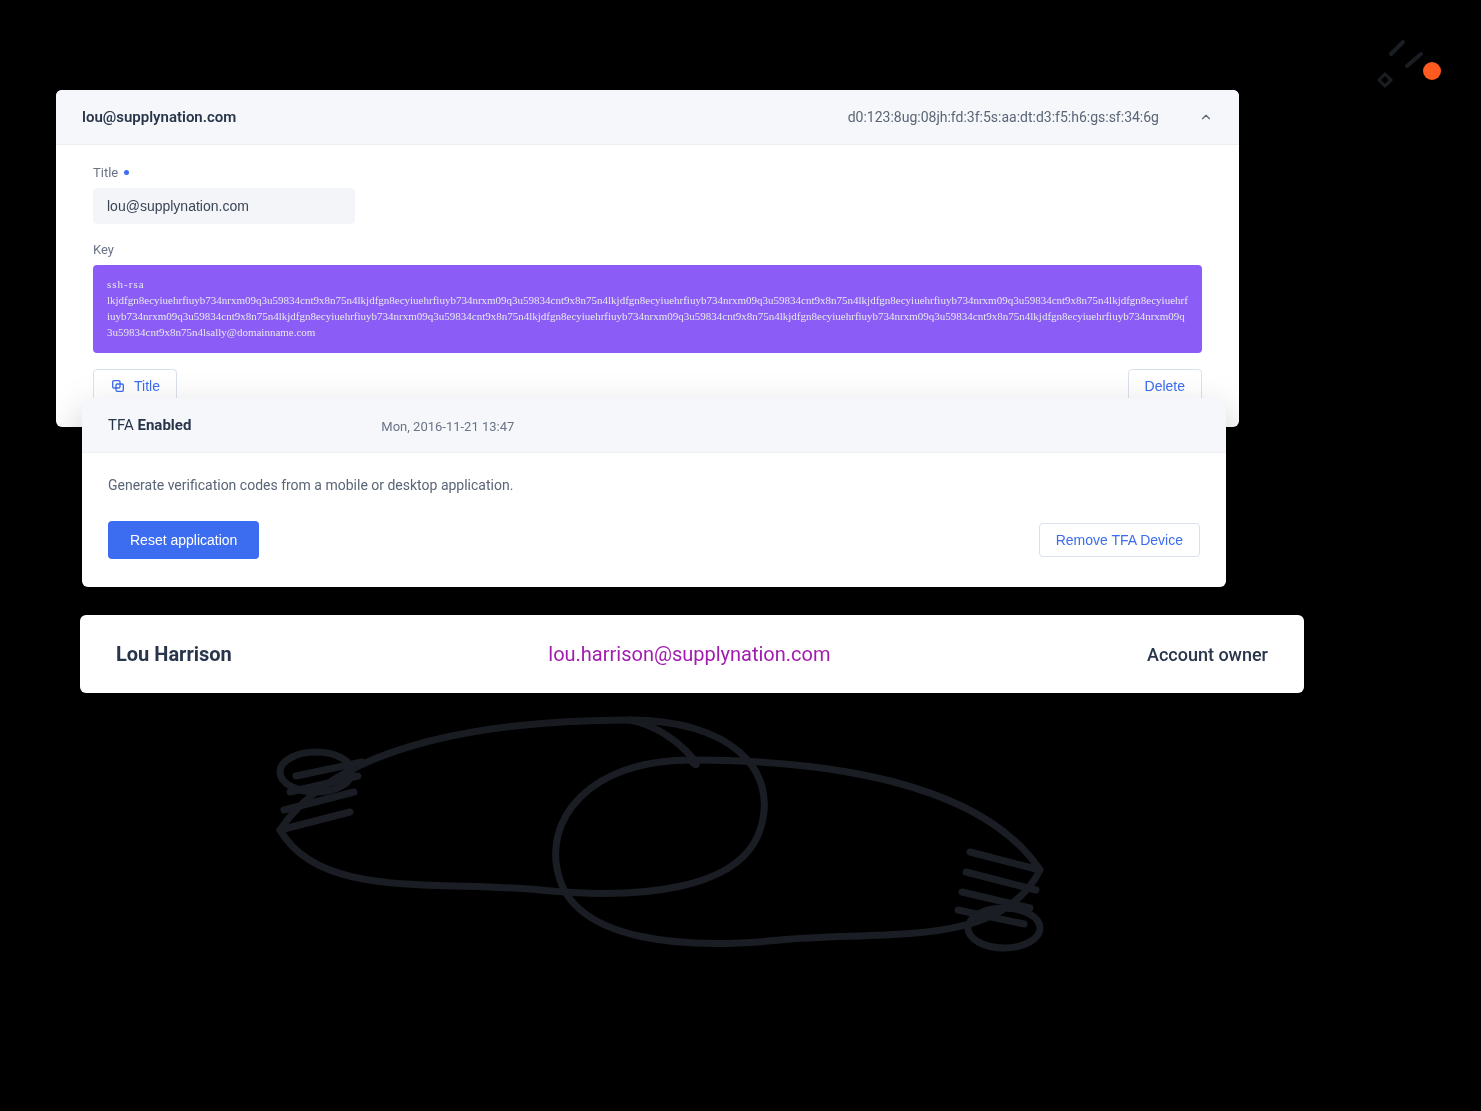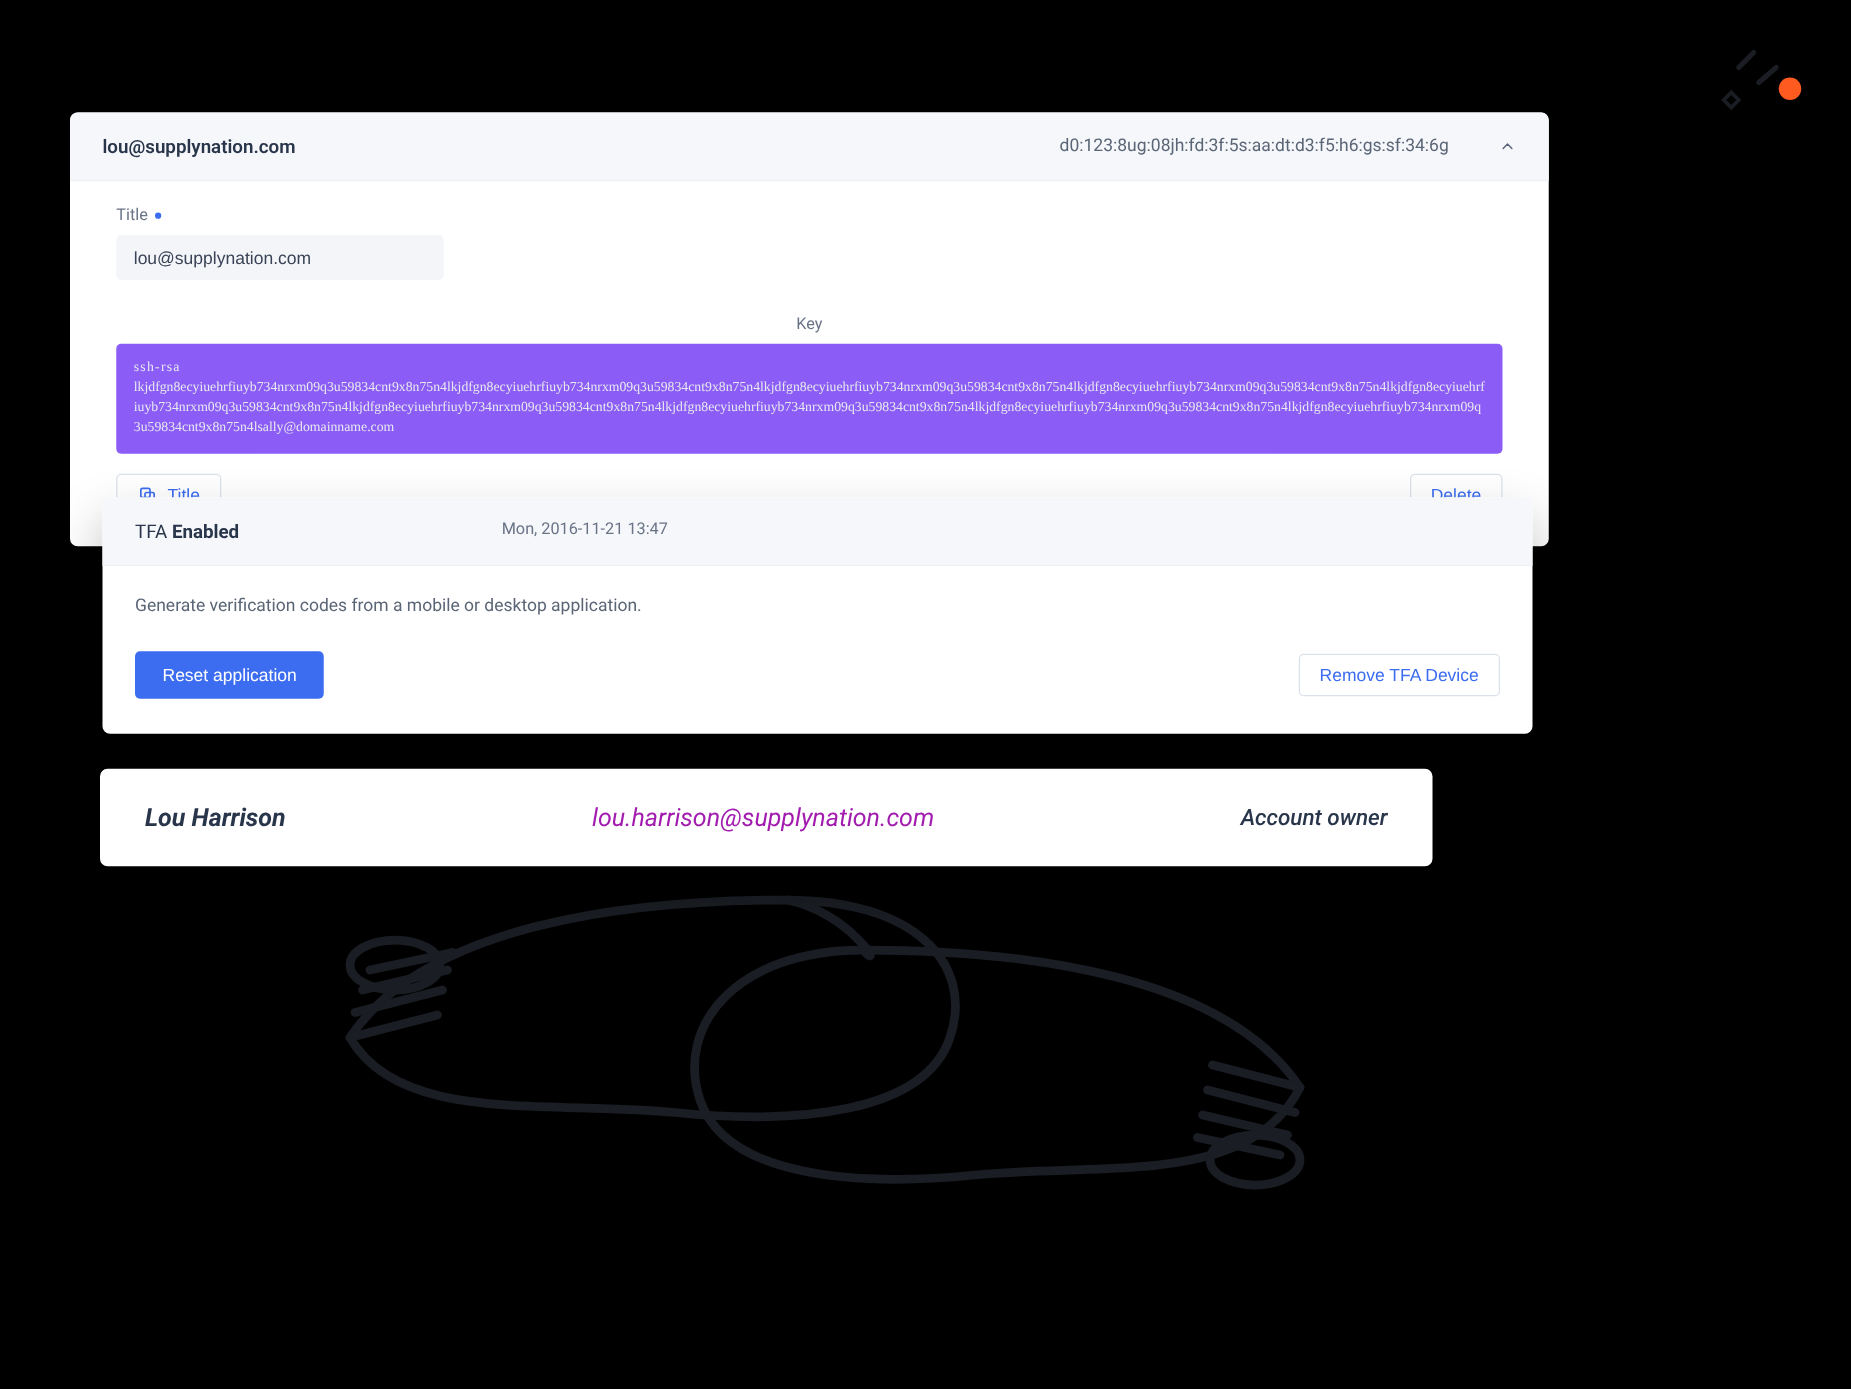--- a/index.html
+++ b/index.html
@@ -76,42 +76,42 @@
     display:flex; align-items:center; gap:8px;
   }
   .btn-outline.danger-right { margin-left:auto; }
   .copy-icon { width:16px; height:16px; color:#3c6df0; }
 
   .card-tfa {
     left: 82px; top: 398px; width: 1144px;
     z-index: 2;
   }
   .tfa-header {
-    display:flex; align-items:flex-start; gap: 45px;
+    display:flex; align-items:flex-end; gap: 25px;
     padding: 18px 26px;
     background:#f5f7fa;
     border-radius:6px 6px 0 0;
     border-bottom:1px solid #eceff3;
   }
   .tfa-title { font-size:15px; color:#28354a; }
   .tfa-title .thin { font-weight:400; }
   .tfa-title .bold { font-weight:700; }
   .tfa-date { font-size:13px; color:#6a7487; margin-left: 165px;}
   .tfa-body { padding: 24px 26px 28px; }
   .tfa-desc { color:#5a6576; font-size:14px; }
   .tfa-actions { display:flex; margin-top:28px; align-items:center;justify-content:flex-end; }
   .btn-primary {
     background:#3c6df0; color:#fff; border:none;
     padding: 11px 22px; border-radius:4px; font-size:14px; cursor:pointer;
   }
 
   .card-user {
-    left: 80px; top: 615px; width: 1066px; height: 78px;
+    left: 80px; top: 615px; width: 1224px; height: 78px;
     z-index: 3;
-    display:flex; align-items:center; padding: 0 36px; font-style: italic;
+    display:flex; align-items:center; padding: 0 36px;
   }
   .user-name { font-weight:700; color:#28354a; font-size:20px; }
   .user-email { margin-left:auto; margin-right:auto; color:#a21caf; font-size:20px; }
   .user-role { color:#28354a; font-size:18px; font-weight:500; }
 
   .hands-wrap {
     position:absolute; left: 260px; top: 660px; width: 800px; height: 360px;
     z-index: 0; pointer-events:none;
   }
 </style>
@@ -136,21 +136,21 @@
       </svg>
   </header>
 
   <div class="ssh-body">
     <div class="lbl">
       <span>Title</span>
         <span class="dot"></span>
     </div>
     <input class="title-input" value="lou@supplynation.com" style="">
 
-    <div class="lbl" style="margin-top:28px;justify-content:center;">
+    <div class="lbl" style="margin-top:18px;">
       <span>Key</span>
     </div>
     <div class="key-block">
       <span class="key-prefix">ssh-rsa</span>
       <span>lkjdfgn8ecyiuehrfiuyb734nrxm09q3u59834cnt9x8n75n4lkjdfgn8ecyiuehrfiuyb734nrxm09q3u59834cnt9x8n75n4lkjdfgn8ecyiuehrfiuyb734nrxm09q3u59834cnt9x8n75n4lkjdfgn8ecyiuehrfiuyb734nrxm09q3u59834cnt9x8n75n4lkjdfgn8ecyiuehrfiuyb734nrxm09q3u59834cnt9x8n75n4lkjdfgn8ecyiuehrfiuyb734nrxm09q3u59834cnt9x8n75n4lkjdfgn8ecyiuehrfiuyb734nrxm09q3u59834cnt9x8n75n4lkjdfgn8ecyiuehrfiuyb734nrxm09q3u59834cnt9x8n75n4lkjdfgn8ecyiuehrfiuyb734nrxm09q3u59834cnt9x8n75n4lsally@domainname.com</span>
     </div>
 
     <div class="ssh-actions">
       <button class="btn-outline">
         <svg class="copy-icon" viewBox="0 0 24 24">

